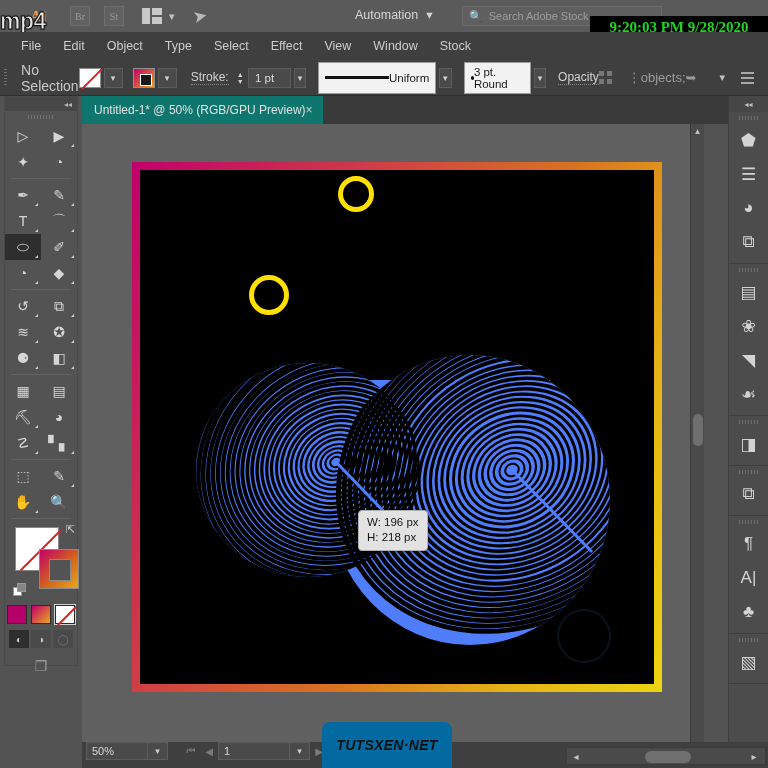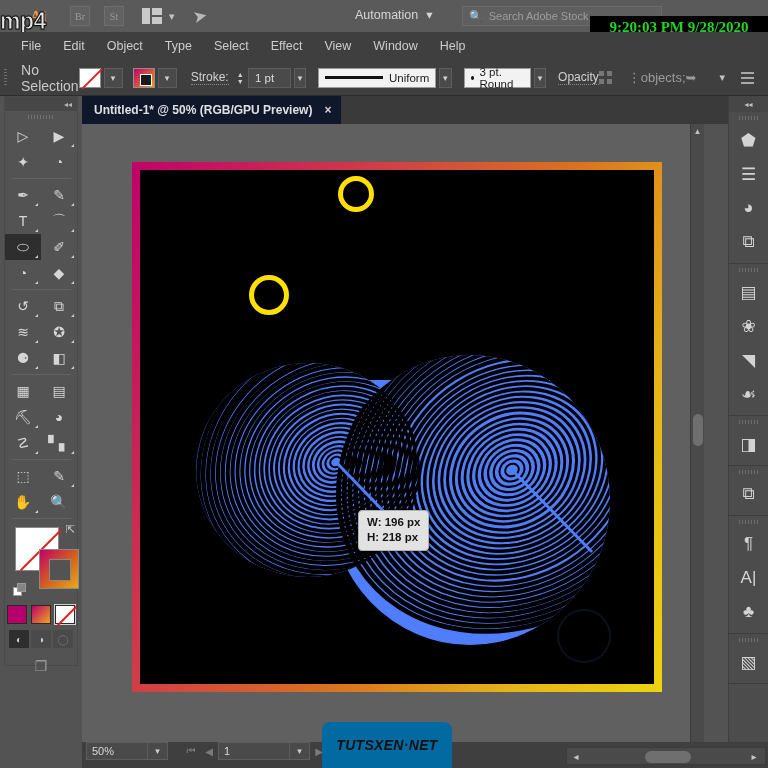--- a/index.html
+++ b/index.html
@@ -93,41 +93,41 @@
   }
   .lbl { color:#d2d2d2; font-size:12px; }
   .lbl.dotted { border-bottom:1px dotted #8a8a8a; }
   .spin { width:12px; margin:0 4px 0 8px; display:flex; flex-direction:column;
           align-items:center; color:#cfcfcf; font-size:7px; line-height:7px; }
   .field {
     height:20px; background:#4a4a4a; border:1px solid #5d5d5d; color:#ddd;
     display:flex; align-items:center; padding:0 6px; font-size:11.5px;
   }
   .white-field {
-    height:20px; background:#f2f2f2; border:1px solid #9a9a9a; color:#1b1b1b;
-    display:flex; align-items:center; padding:0 6px; font-size:11.5px; gap:6px;
+    height:32px; background:#f2f2f2; border:1px solid #9a9a9a; color:#1b1b1b;
+    display:flex; align-items:center; padding:0 6px; font-size:11.5px; 
   }
   .strokeline { width:84px; height:3px; background:#111; }
   .dot { width:4px; height:4px; border-radius:50%; background:#111; }
   .righticons { margin-left:auto; display:flex; align-items:center; gap:16px; padding-right:14px; }
   .dots4 { display:grid; grid-template-columns:5px 5px; grid-gap:3px; }
   .dots4 span { width:5px; height:5px; background:#777; }
   .distrib { display:flex; align-items:center; gap:1px; color:#9b9b9b; font-size:13px; }
   .hamburger { display:flex; flex-direction:column; gap:3px; }
   .hamburger span { display:block; width:13px; height:2px; background:#a8a8a8; }
   .hamburger span:nth-child(odd){ width:13px; }
 
   
   .tabstrip {
     position:absolute; top:96px; left:82px; width:648px; height:28px; background:#3a3a3a;
   }
   .doctab {
-    position:absolute; left:0; top:0; height:28px; background:#0f172a;
-    display:flex; align-items:center; padding:0 10px 0 12px; gap:12px;
-    color:#e0e0e0; font-size:12px; font-weight:bold;
+    position:absolute; left:0; top:0; height:28px; background:#0f766e;
+    display:flex; align-items:center; padding:0 10px 0 12px; gap:0;
+    color:#e0e0e0; font-size:12px; font-weight:normal;
   }
   .doctab .x { font-size:12px; color:#d4d4d4; }
 
   
   .toolbar {
     position:absolute; left:4px; top:96px; width:74px; height:570px;
     background:#535353; border:1px solid #4a4a4a;
   }
   .tb-head { height:14px; background:#474747; display:flex; align-items:center;
              justify-content:flex-end; padding-right:5px; color:#b5b5b5; font-size:8px; }
@@ -187,21 +187,21 @@
   .canvas {
     position:absolute; left:82px; top:124px; width:622px; height:618px; background:#606060;
     overflow:hidden;
   }
   .artboard-wrap { position:absolute; left:50px; top:38px; width:530px; height:530px; }
   .artboard-border {
     position:absolute; inset:0;
     background:linear-gradient(115deg,#c2006b 0%,#cf3a49 30%,#d9741f 58%,#e5b317 80%,#edd410 100%);
     padding:8px;
   }
-  .artboard { position:absolute; inset:8px; background:#000; overflow:hidden;font-weight:bold; }
+  .artboard { position:absolute; inset:8px; background:#000; overflow:hidden; }
 
   .art-svg { position:absolute; left:0; top:0; }
 
   .tooltip {
     position:absolute; left:218px; top:340px;
     background:#e2e2e2; border:1px solid #b0b0b0; border-radius:4px;
     padding:4px 8px 5px 8px; color:#151515; font-size:11.5px; line-height:15px;
     box-shadow:0 1px 3px rgba(0,0,0,.5);
   }
   .hl-circle { position:absolute; border:5px solid #ffe000; border-radius:50%; }
@@ -291,21 +291,21 @@
 
   <div class="menubar">
     <div class="mi">File</div>
     <div class="mi">Edit</div>
     <div class="mi">Object</div>
     <div class="mi">Type</div>
     <div class="mi">Select</div>
     <div class="mi">Effect</div>
     <div class="mi">View</div>
     <div class="mi">Window</div>
-    <div class="mi">Help</div>
+    <div class="mi">Stock</div>
   </div>
 
   <div class="ctrlbar">
     <div class="grip"></div>
     <div class="nosel">No Selection</div>
 
     <div class="swatch-group">
       <div class="sw none"></div>
       <div class="ddbtn">▾</div>
     </div>

